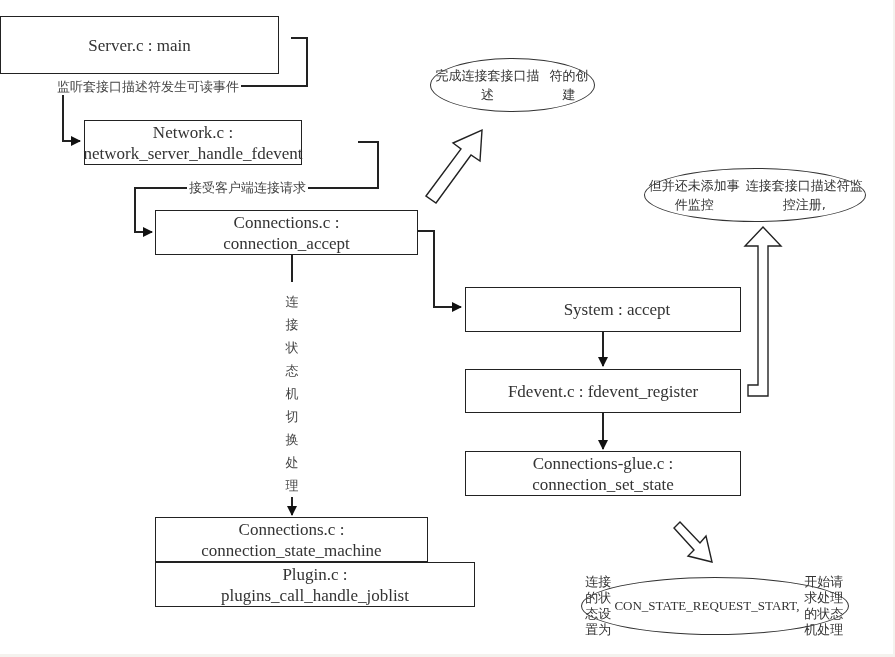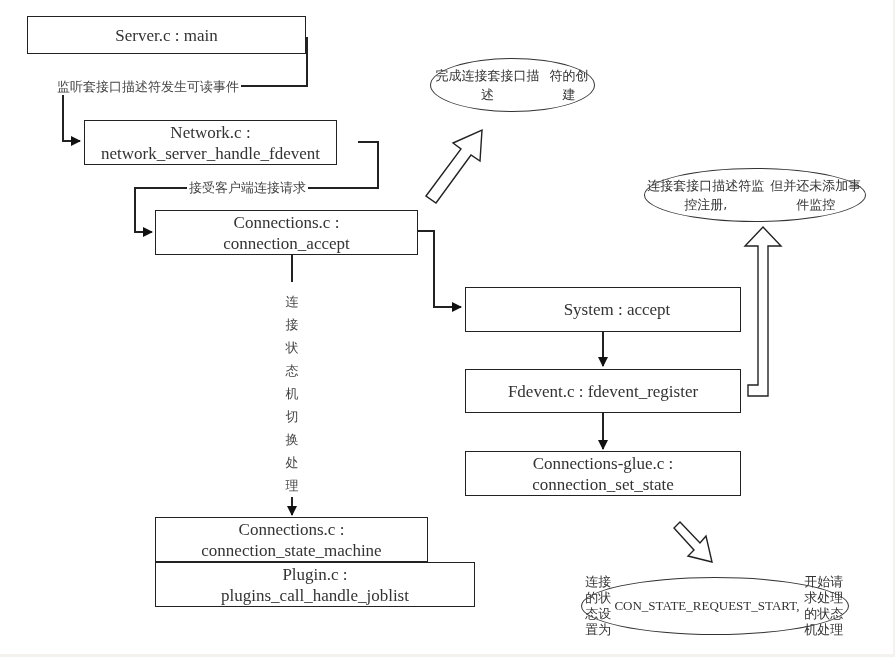--- a/index.html
+++ b/index.html
@@ -83,25 +83,25 @@
       <line x1="603" y1="412" x2="603" y2="449" marker-end="url(#ah)"></line>
     </g>
 
     <g stroke="#222" stroke-width="1.4" fill="#fff">
       <polygon points="426,196 461,149 453,143 482,130 480,161 471,155 436,203"></polygon>
       <polygon points="748,396 768,396 768,246 781,246 763,227 745,246 758,246 758,385 748,385"></polygon>
       <polygon points="680,522 700,543 706,536 712,562 688,556 694,550 674,528"></polygon>
     </g>
   </svg>
 
-  <div class="box" style="left:27px;top:16px;width:279px;height:38px;">
+  <div class="box" style="left:0;top:16px;width:279px;height:58px;">
     <span>Server.c : main</span>
   </div>
 
-  <div class="box" style="left:84px;top:120px;width:253px;height:45px;">
+  <div class="box" style="left:84px;top:120px;width:218px;height:45px;">
     <span>Network.c :</span>
     <span>network_server_handle_fdevent</span>
   </div>
 
   <div class="box" style="left:155px;top:210px;width:263px;height:45px;">
     <span>Connections.c :</span>
     <span>connection_accept</span>
   </div>
 
   <div class="box" style="left:465px;top:287px;width:276px;height:45px;padding-left:28px;">
@@ -141,22 +141,22 @@
     <div>处</div>
     <div>理</div>
   </div>
 
   <div class="bubble" style="left:430px;top:58px;width:165px;height:54px;">
     <span>完成连接套接口描述</span>
     <span>符的创建</span>
   </div>
 
   <div class="bubble" style="left:644px;top:168px;width:222px;height:54px;">
+    <span>但并还未添加事件监控</span>
     <span>连接套接口描述符监控注册,</span>
-    <span>但并还未添加事件监控</span>
   </div>
 
   <div class="bubble" style="left:581px;top:577px;width:268px;height:58px;">
     <span style="line-height:16px;">连接的状态设置为</span>
     <span class="mono" style="line-height:18px;">CON_STATE_REQUEST_START,</span>
     <span style="line-height:16px;">开始请求处理的状态机处理</span>
   </div>
 
 </div>
 

